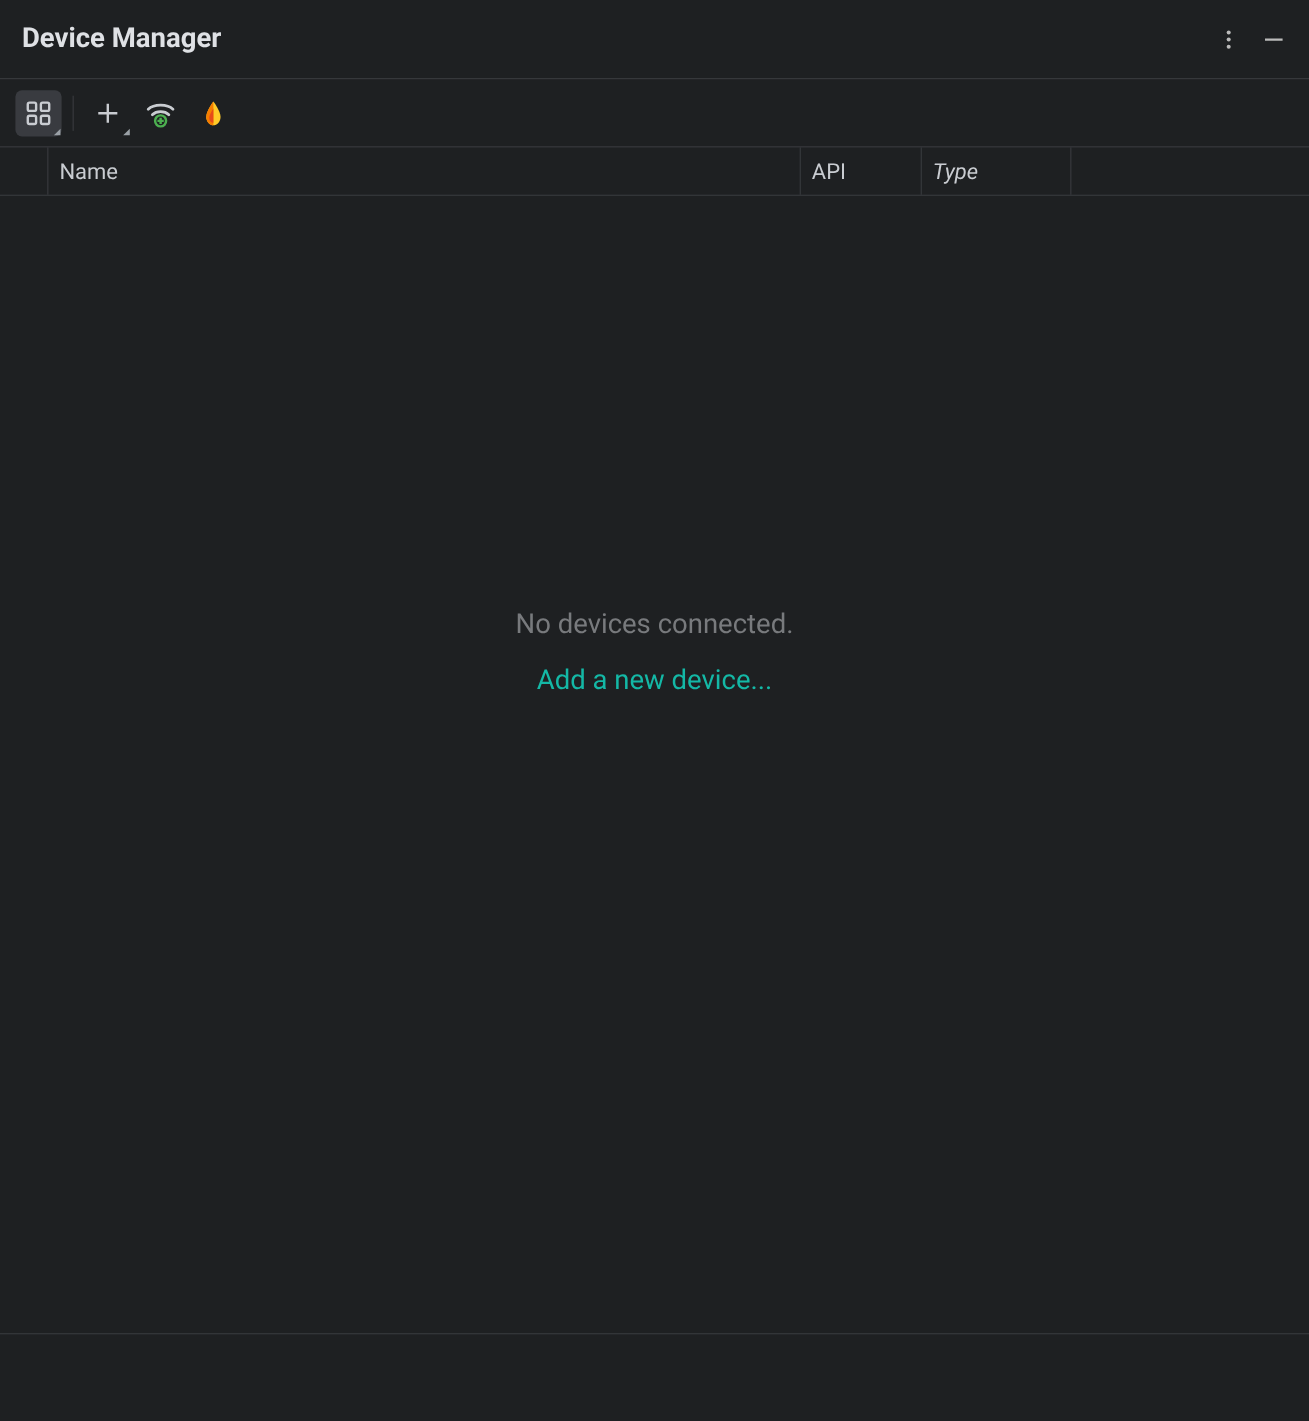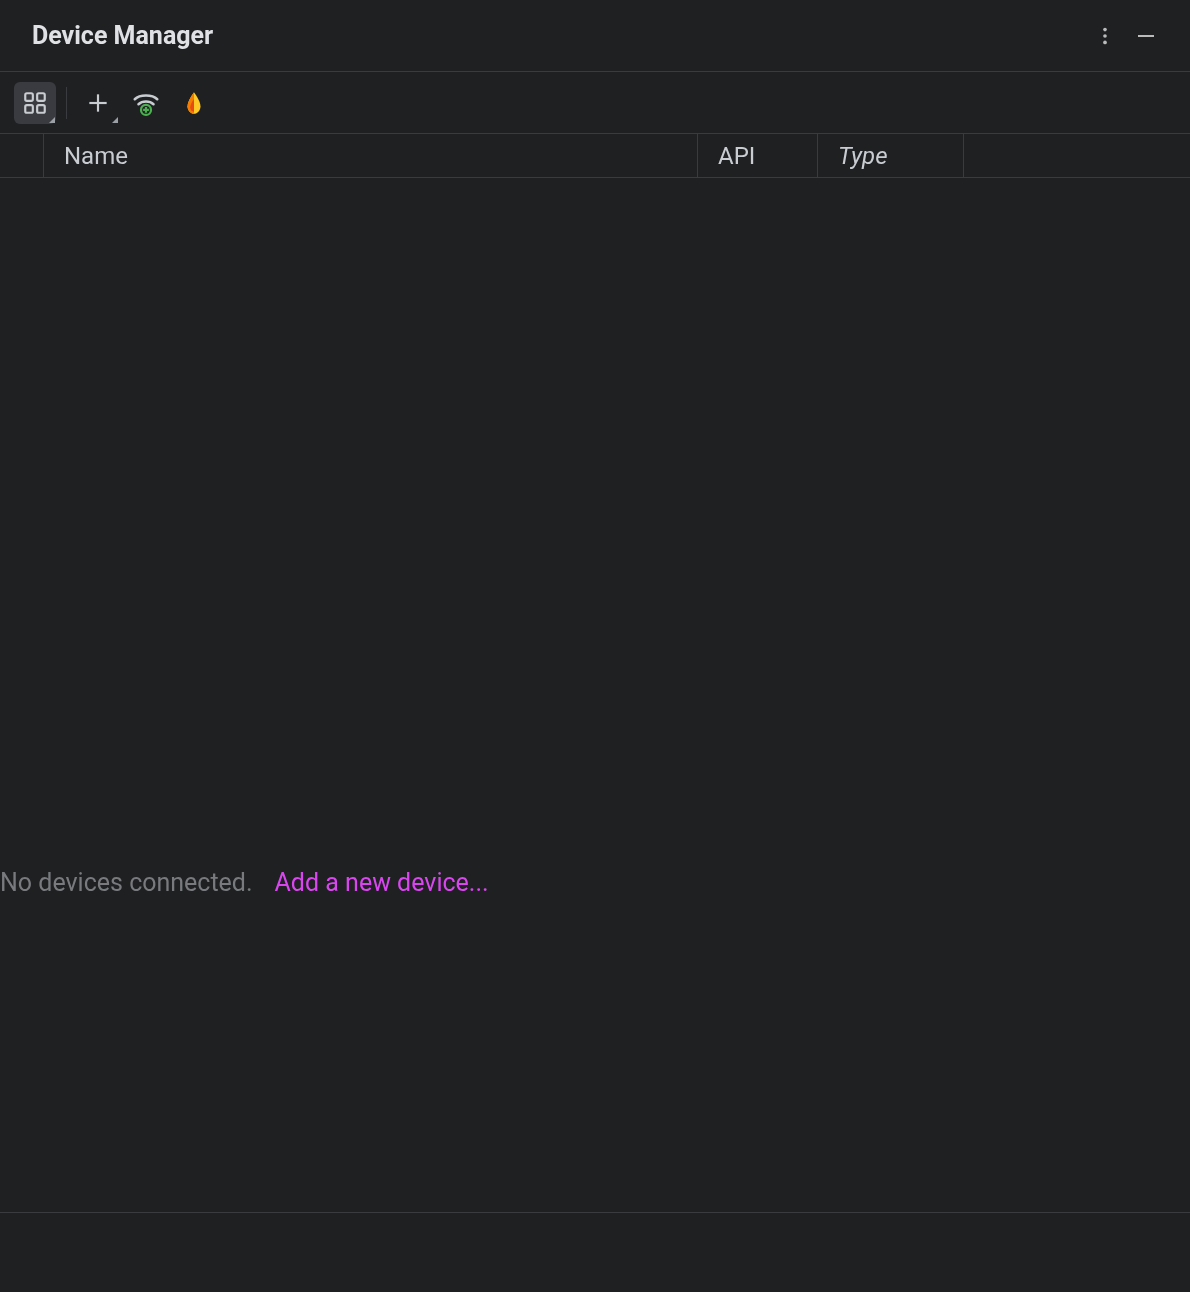--- a/index.html
+++ b/index.html
@@ -11,21 +11,21 @@
       height: 1292px;
       overflow: hidden;
       display: flex;
       flex-direction: column;
     }
     .header {
       height: 72px;
       display: flex;
       align-items: center;
       justify-content: space-between;
-      padding: 0 32px;
+      padding: 0 20px;
       border-bottom: 1px solid #393b3f;
       text-align: center;
     }
     .header-title {
       font-size: 25px;
       font-weight: 700;
       color: #dfe1e5;
     }
     .header-actions {
       display: flex;
@@ -63,50 +63,49 @@
     .tb-divider {
       width: 1px;
       height: 32px;
       background: #393b3f;
       margin: 0 4px;
     }
     .table-header {
       height: 44px;
       display: flex;
       border-bottom: 1px solid #393b3f;
-      font-size: 24px;
+      font-size: 20px;
       color: #c9ccd1;
-      gap: 10px;
     }
     .th {
       display: flex;
       align-items: center;
       padding: 0 10px;
       border-right: 1px solid #393b3f;
     }
     .th-spacer { width: 44px; border-right: 1px solid #393b3f; }
     .th-name { flex: 1; }
     .th-api { width: 110px; }
     .th-type { width: 136px; font-style: italic; }
     .th-actions { width: 216px; border-right: none; }
     .empty-area {
       flex: 1;
       display: flex;
-      flex-direction: row;
+      flex-direction: column;
       align-items: center;
       padding-top: 375px;
       gap: 22px;
     }
     .empty-msg {
       font-size: 25px;
       color: #787a7d;
     }
     .empty-link {
       font-size: 25px;
-      color: #d946ef;
+      color: #14b8a6;
       cursor: pointer;
     }
     .status-bar {
       height: 80px;
       border-top: 1px solid #393b3f;
     }
     .corner-mark {
       position: absolute;
       bottom: 1px;
       right: 1px;

